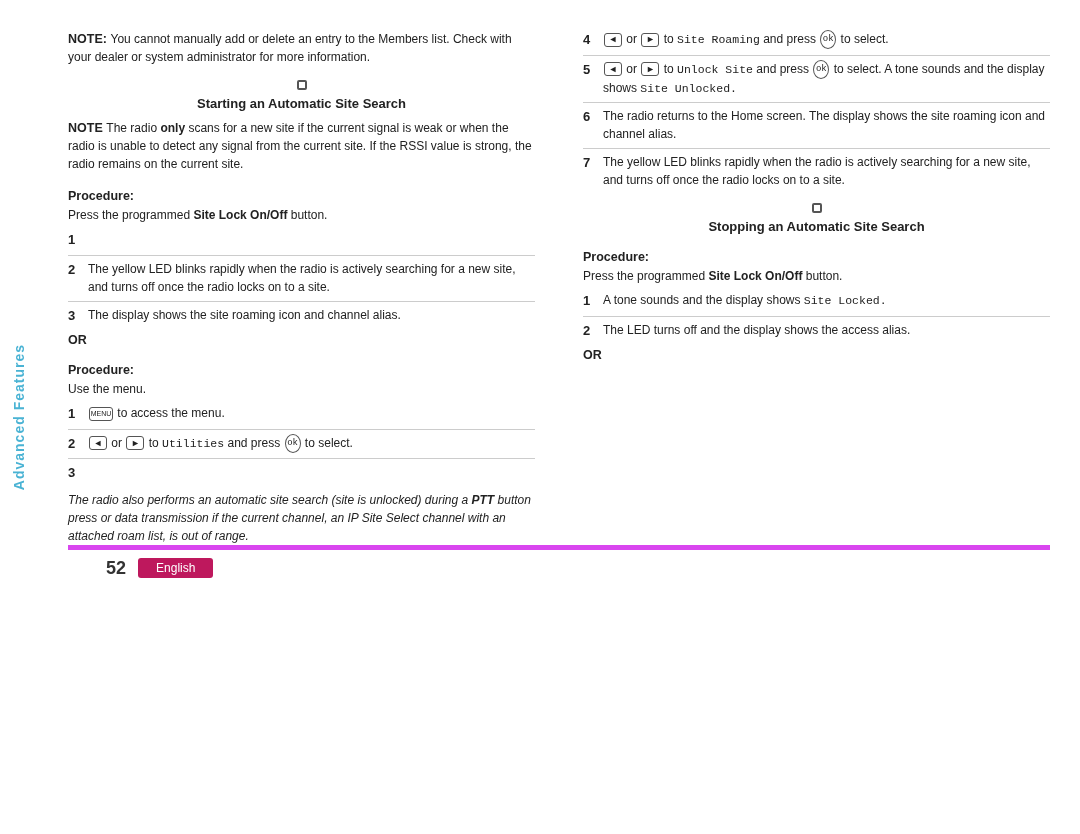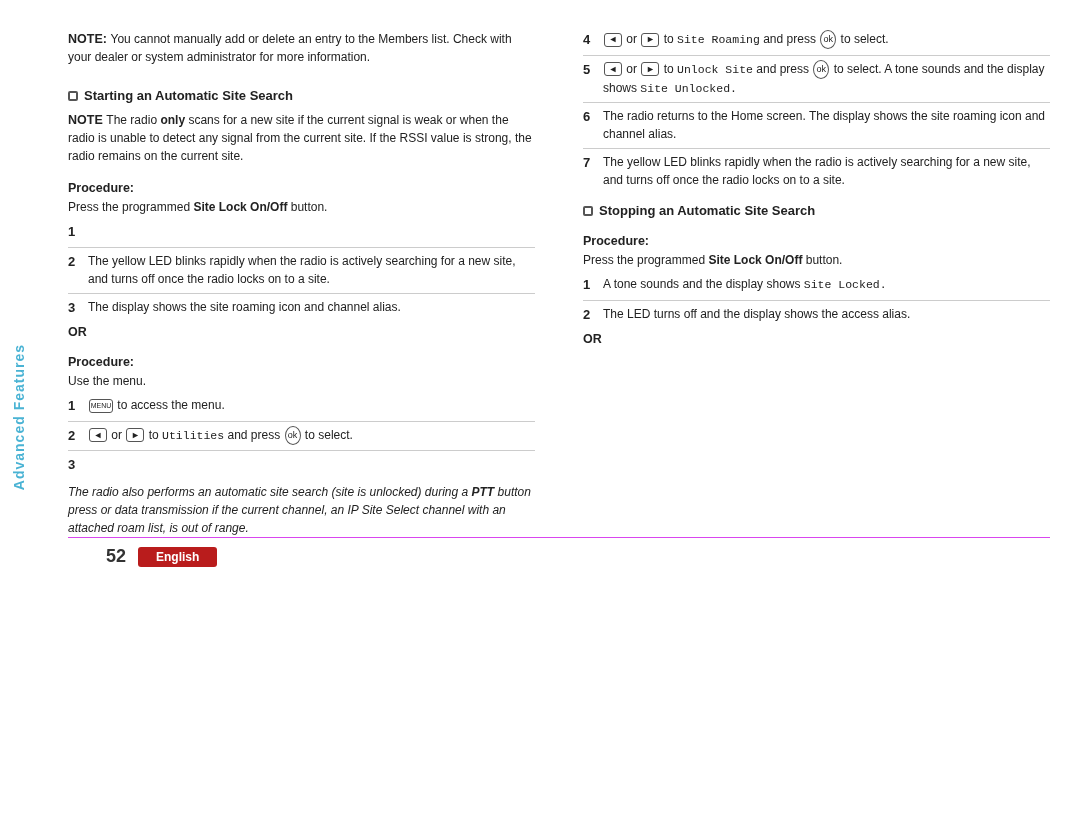--- a/index.html
+++ b/index.html
@@ -56,40 +56,41 @@
       padding-right: 10px;
     }
 
     .col-right {
       flex: 1;
       padding-left: 10px;
     }
 
     
     .note-block {
-      margin-bottom: 22px;
+      margin-bottom: 14px;
     }
     .note-label {
       font-weight: bold;
       font-size: 12.5px;
     }
     .note-text {
       font-size: 12px;
       line-height: 1.5;
       display: inline;
     }
 
     
     .section-heading {
       display: flex;
       align-items: center;
       font-weight: bold;
       font-size: 13px;
       margin-bottom: 8px;
       gap: 6px;
+      flex-direction: column;
     }
     .section-heading-icon {
       width: 10px;
       height: 10px;
       border: 2px solid #555;
       border-radius: 2px;
       display: inline-block;
       flex-shrink: 0;
     }
 
@@ -170,20 +171,21 @@
       align-items: center;
       justify-content: center;
       border: 1.5px solid #555;
       border-radius: 50%;
       width: 16px;
       height: 19px;
       font-size: 9px;
       line-height: 1;
       margin: 0 1px;
       vertical-align: middle;
+      font-family: Liberation Mono, monospace;
     }
     .btn-menu {
       display: inline-flex;
       align-items: center;
       justify-content: center;
       border: 1.5px solid #555;
       border-radius: 3px;
       width: 24px;
       height: 14px;
       font-size: 7px;
@@ -198,35 +200,35 @@
       font-style: italic;
       font-size: 12px;
       line-height: 1.5;
       margin-top: 8px;
       margin-bottom: 0;
     }
 
     
     .footer {
       display: flex;
-      align-items: flex-end;
+      align-items: flex-start;
       gap: 12px;
       padding: 8px 30px 8px 38px;
-      border-top: 1px solid #d946ef;
+      border-top: 5px solid #d946ef;
     }
     .page-number {
       font-size: 18px;
       font-weight: bold;
       color: #333;
     }
     .lang-badge {
-      background: #b91c1c;
+      background: #be185d;
       color: #fff;
       font-size: 12px;
-      font-weight: bold;
+      font-weight: normal;
       padding: 3px 18px;
       border-radius: 3px;
     }
 
     .bold { font-weight: bold; }
   </style>
 </head>
 <body>
 
 <div class="sidebar">

